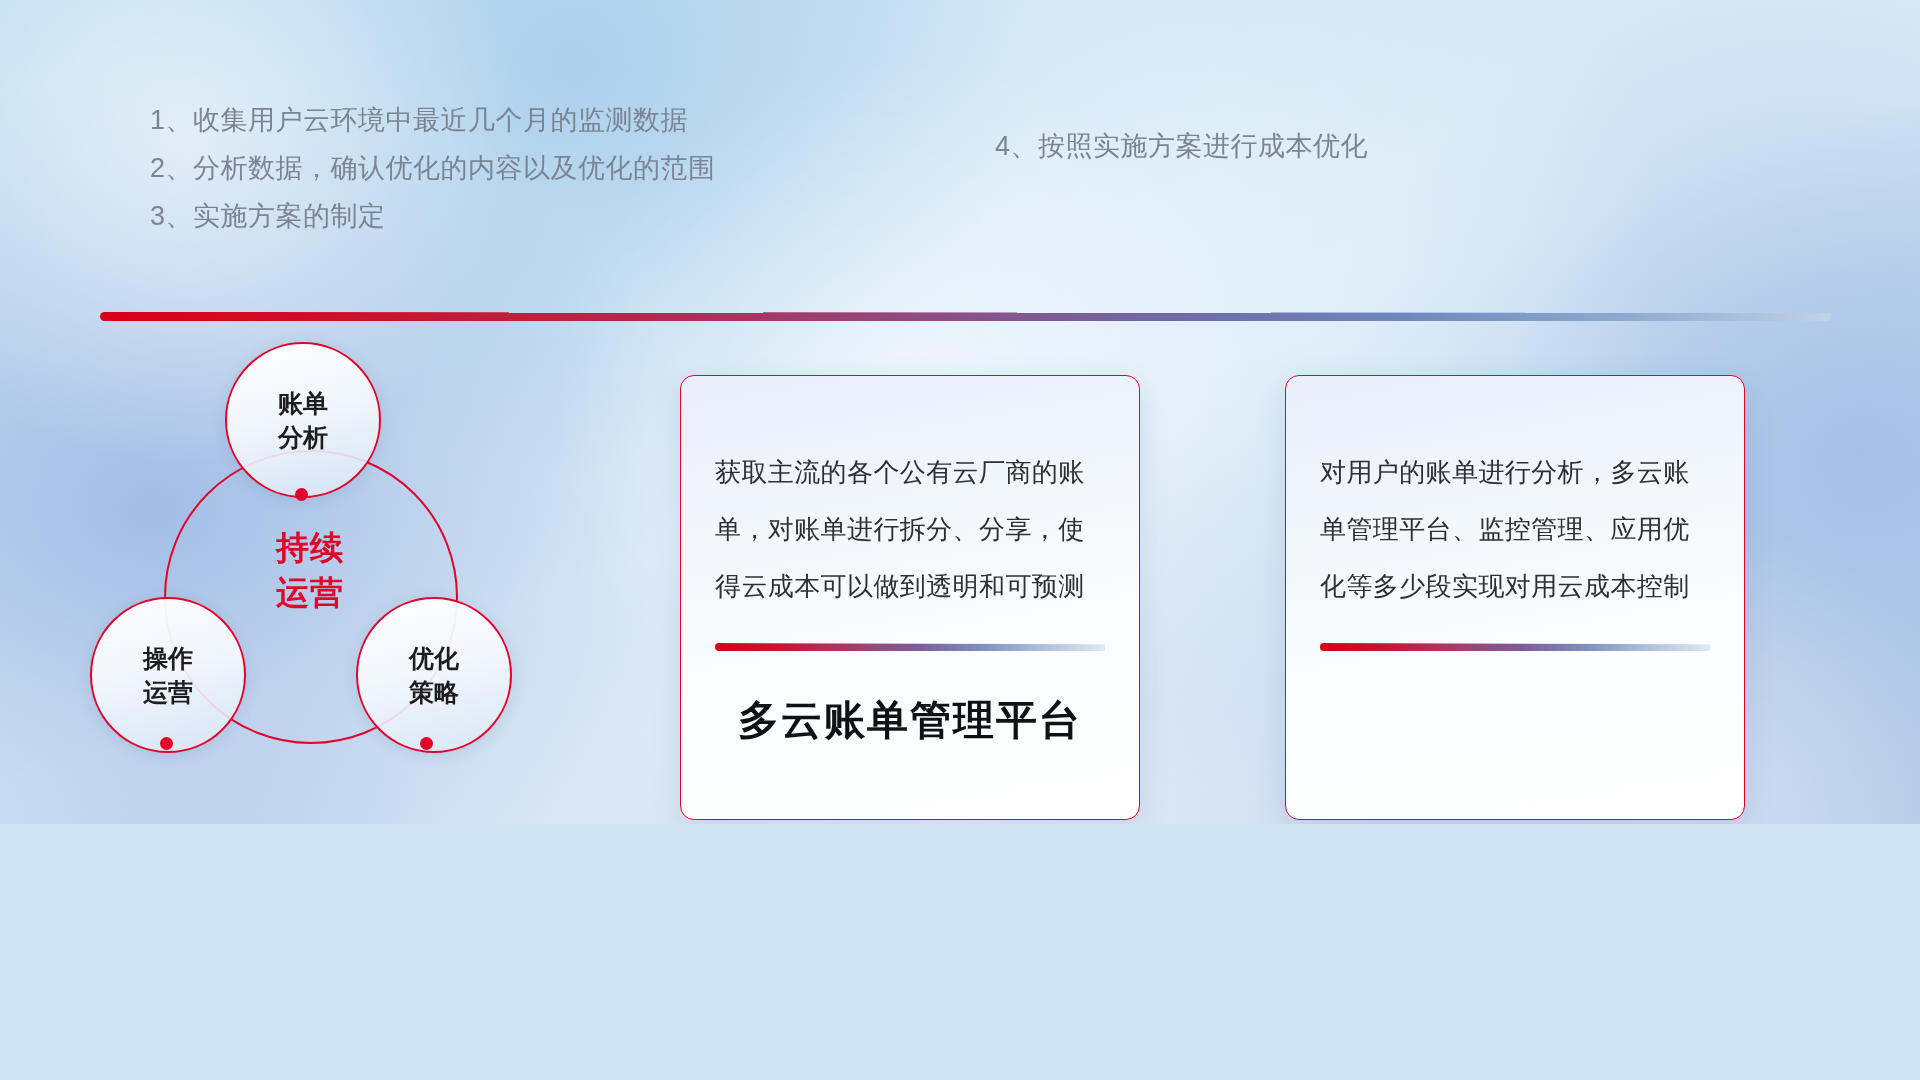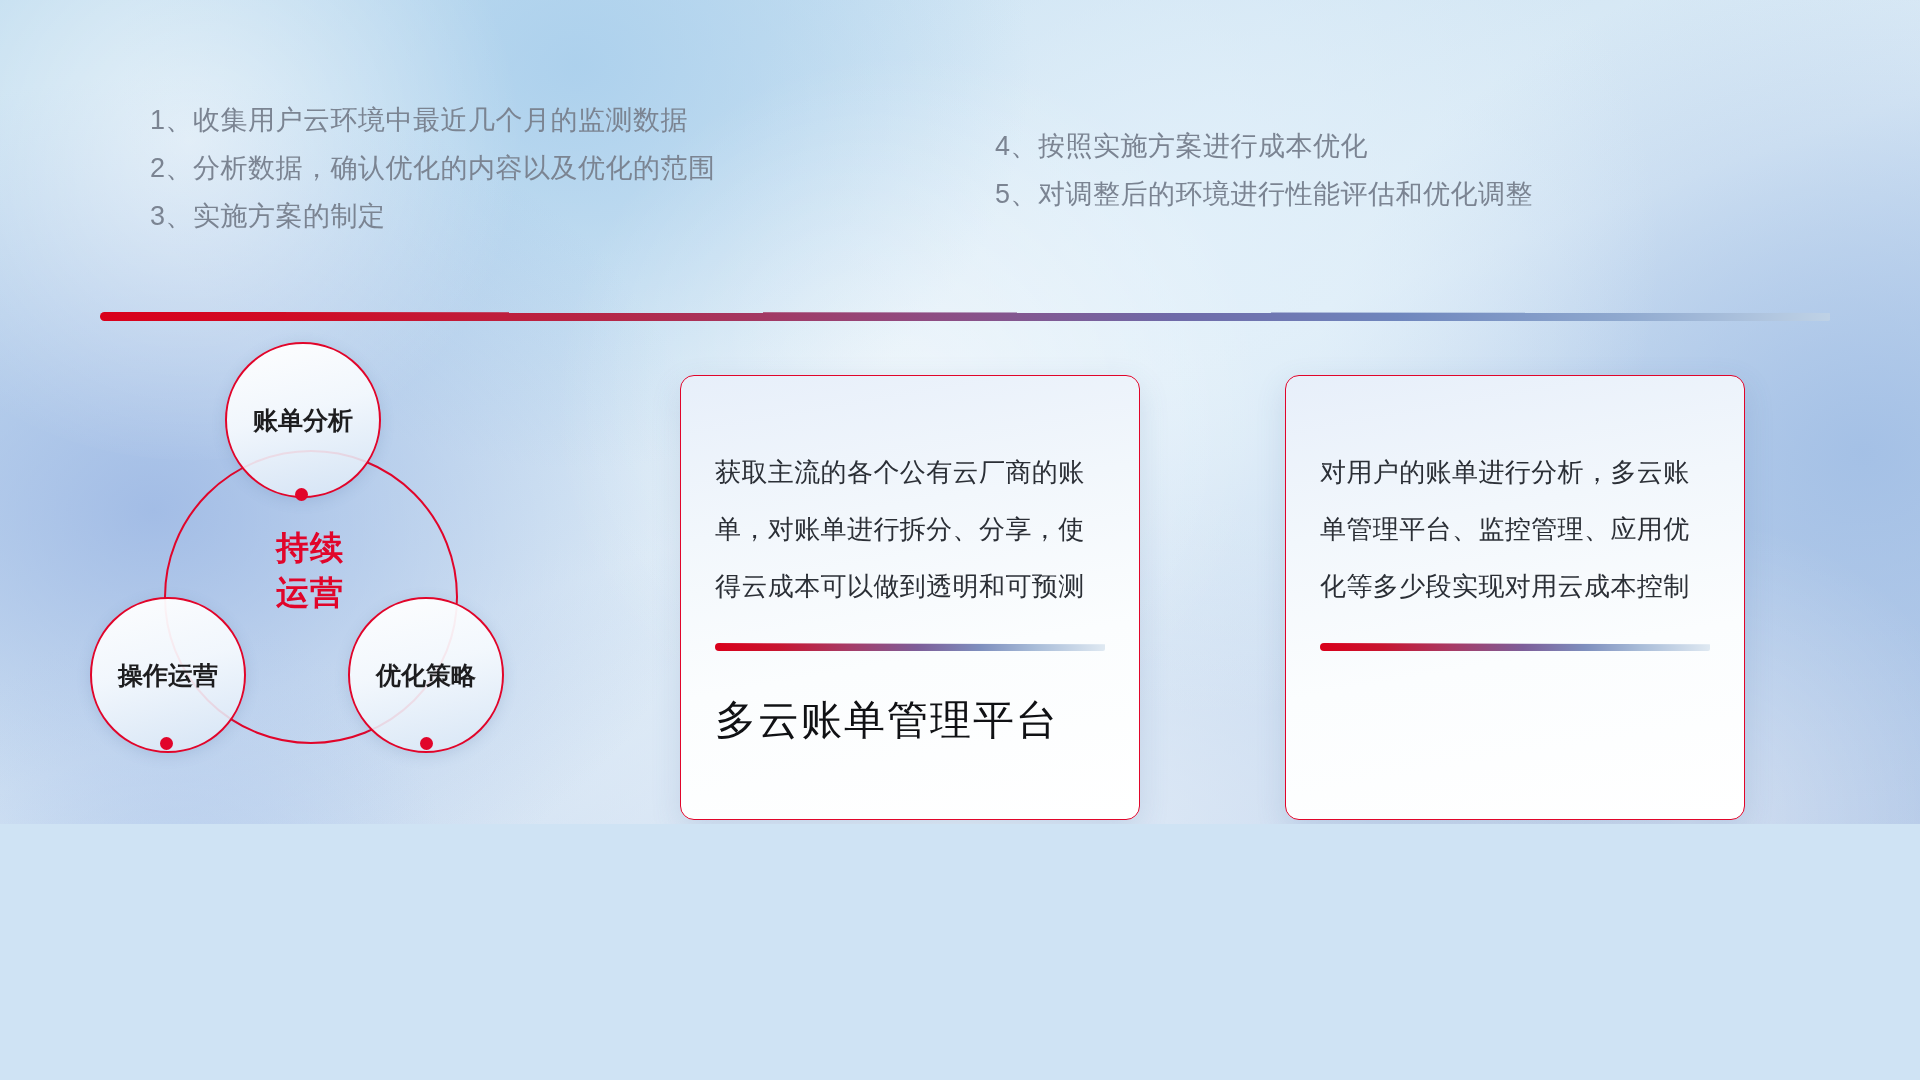--- a/index.html
+++ b/index.html
@@ -95,32 +95,32 @@
   #ring-main {
     left: 74px; top: 105px; width: 290px; height: 290px;
   }
   .bubble {
     position: absolute;
     border-radius: 50%;
     border: 2.4px solid #e1052a;
     background: linear-gradient(165deg, rgba(255,255,255,0.97) 0%, rgba(246,250,254,0.92) 45%, rgba(217,231,246,0.85) 100%);
     box-shadow: 0 3px 14px rgba(80,110,160,0.18);
     display: flex;
-    flex-direction: row;
+    flex-direction: column;
     align-items: center;
     justify-content: center;
     color: #1d1d1f;
     font-size: 25px;
     font-weight: 700;
     line-height: 34px;
     text-align: center;
   }
   #bubble-top    { left: 135px; top: -3px;  width: 152px; height: 152px; }
   #bubble-left   { left:   0px; top: 252px; width: 152px; height: 152px; }
-  #bubble-right  { left: 258px; top: 252px; width: 152px; height: 152px; }
+  #bubble-right  { left: 266px; top: 252px; width: 152px; height: 152px; }
 
   .node-dot {
     position: absolute;
     width: 13px; height: 13px;
     border-radius: 50%;
     background: #e1052a;
   }
   #dot-top   { left: 205px; top: 143px; }
   #dot-left  { left:  70px; top: 392px; }
   #dot-right { left: 330px; top: 392px; }
@@ -168,44 +168,44 @@
     height: 8px;
     border-radius: 4px 2px 2px 4px;
     background: linear-gradient(90deg,
         #d9001b 0%, #c81530 16%, #a73b66 34%, #7d5e99 52%,
         #7e8fbe 68%, #a8bcd8 82%, #dfe9f2 100%);
     clip-path: polygon(0% 0%, 100% 16%, 100% 100%, 0% 100%);
   }
   .card-title {
     margin-top: 42px;
     font-size: 41px;
-    font-weight: 400;
+    font-weight: 700;
     color: #101114;
     letter-spacing: 2px;
+    text-align: center;
   }
 </style>
 </head>
 <body>
 
 <div id="slide">
 
   <div class="blob" id="blob-a"></div>
   <div class="blob" id="blob-b"></div>
   <div class="blob" id="blob-c"></div>
   <div class="blob" id="blob-d"></div>
 
   <div id="steps-left">
     <div class="step-line">1、收集用户云环境中最近几个月的监测数据</div>
     <div class="step-line">2、分析数据，确认优化的内容以及优化的范围</div>
     <div class="step-line">3、实施方案的制定</div>
   </div>
 
   <div id="steps-right">
     <div class="step-line">4、按照实施方案进行成本优化</div>
-    <div class="step-line">5、对调整后的环境进行性能评估和优化调整</div>
   </div>
 
   <div id="divider"></div>
 
   <div id="circle-diagram">
 
     <div class="ring" id="ring-main"></div>
 
     <div id="center-label">
       <div>持续</div>

